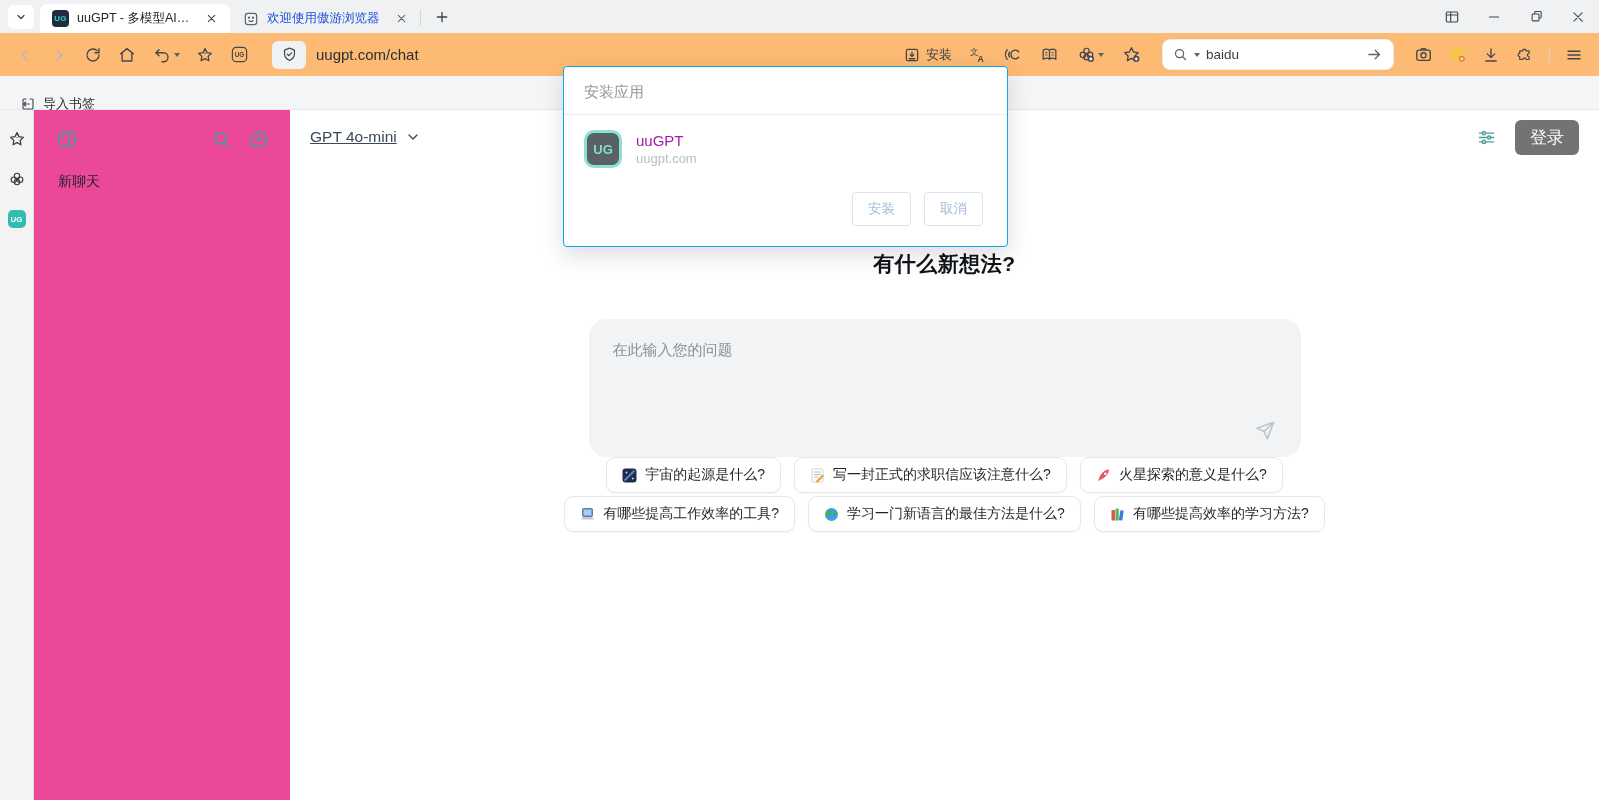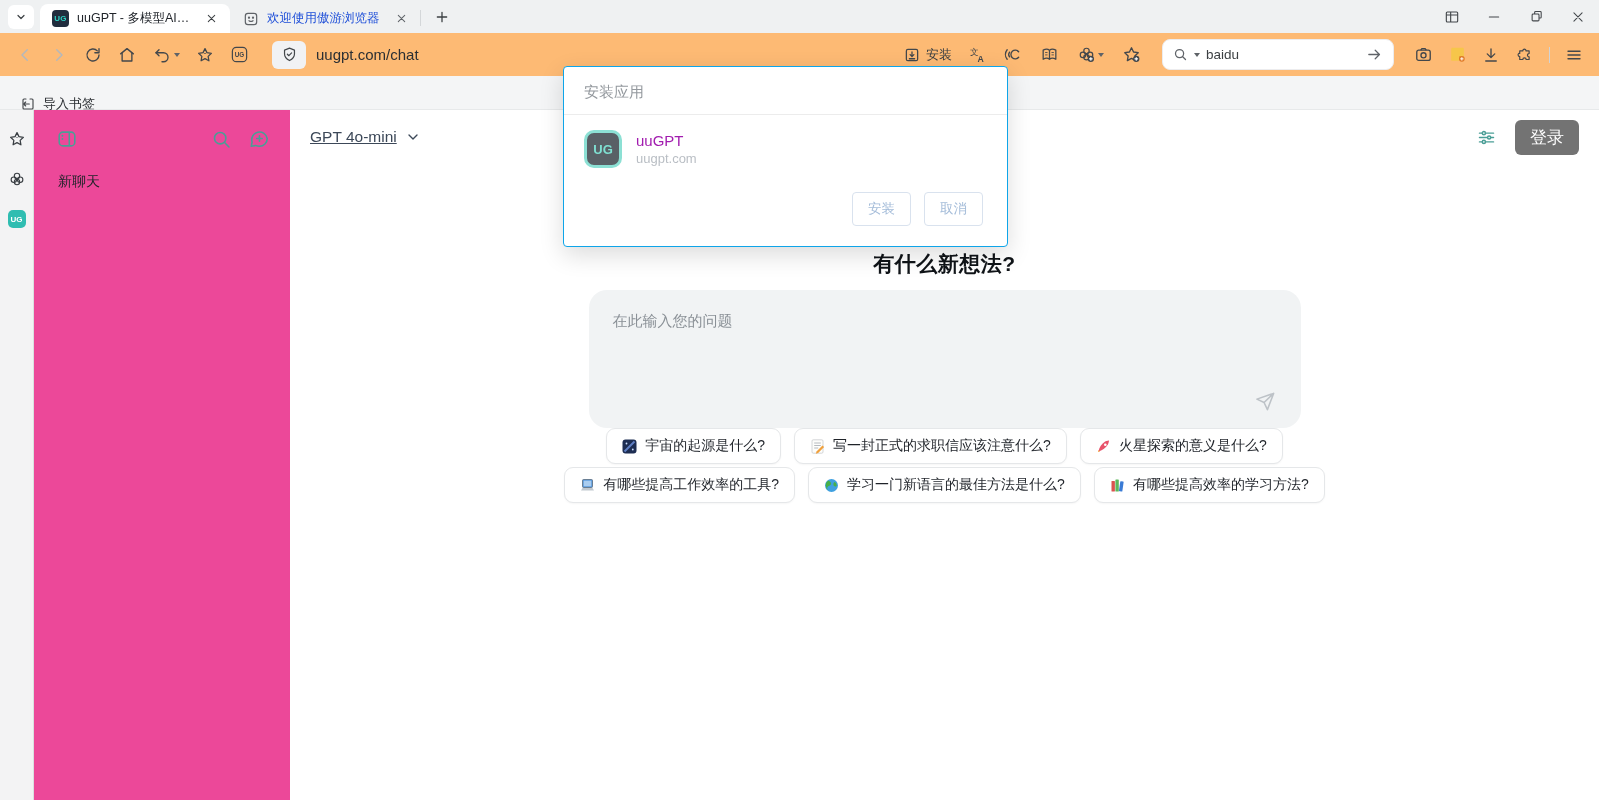--- a/index.html
+++ b/index.html
@@ -56,21 +56,21 @@
 
   .main { flex:1; background:#fff; display:flex; flex-direction:column; position:relative; }
   .main-head { height:54px; display:flex; align-items:center; padding:0 20px; }
   .model-sel { display:flex; align-items:center; gap:8px; font-size:15.5px; color:#3c4858;text-decoration:underline; }
   .head-right { margin-left:auto; display:flex; align-items:center; gap:18px; }
   .login-btn { background:#737373; color:#fff; font-size:17px; border:none; border-radius:6px;
     padding:6px 15px; font-family:inherit; }
 
   .center-col { width:712px; margin:86px auto 0; }
   .hero-title { text-align:center; font-size:21px; font-weight:bold; color:#101418; letter-spacing:.5px; }
-  .input-card { margin-top:12px; height:138px; background:#f1f3f4; border-radius:18px; position:relative; }
+  .input-card { margin-top:41px; height:138px; background:#f1f3f4; border-radius:18px; position:relative; }
   .input-card textarea { width:100%; height:100%; background:transparent; border:none; outline:none; resize:none;
     padding:22px 24px; font-size:15px; color:#2b2f33; font-family:inherit; }
   .input-card textarea::placeholder { color:#8a9096; }
   .send-btn { position:absolute; right:20px; bottom:12px; width:30px; height:30px; display:flex; align-items:center; justify-content:center; }
 
   .chips { display:flex; flex-direction:column; gap:3px; align-items:center; }
   .chip-row { display:flex; gap:13px; justify-content:center; }
   .chip { display:flex; align-items:center; gap:8px; height:36px; padding:0 15px; background:#fff;
     border:1px solid #e5e7e9; border-radius:9px; box-shadow:0 1px 2px rgba(0,0,0,.04);
     font-size:14px; color:#1f2329; font-family:inherit; white-space:nowrap; }

